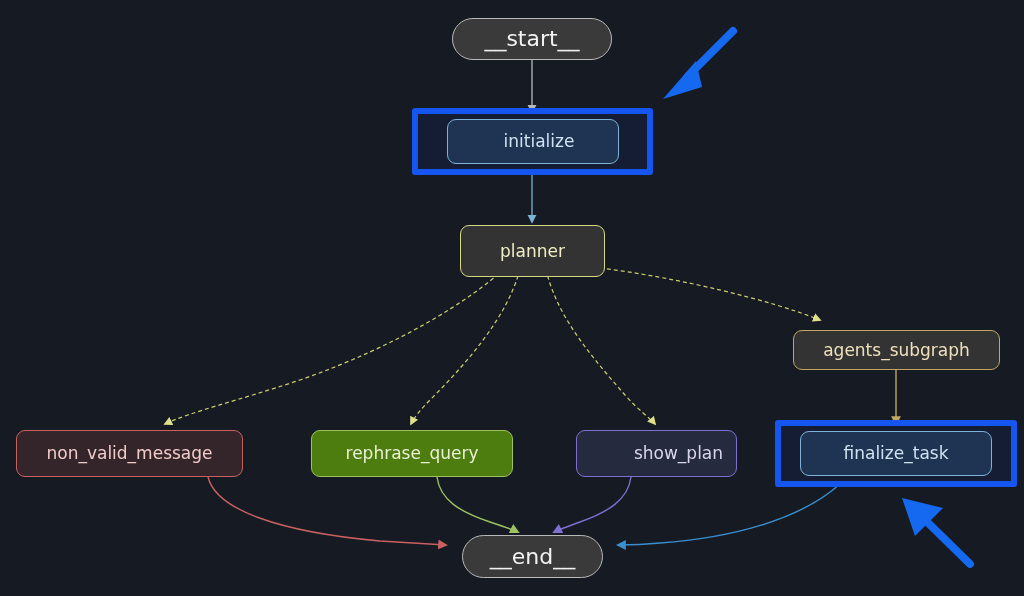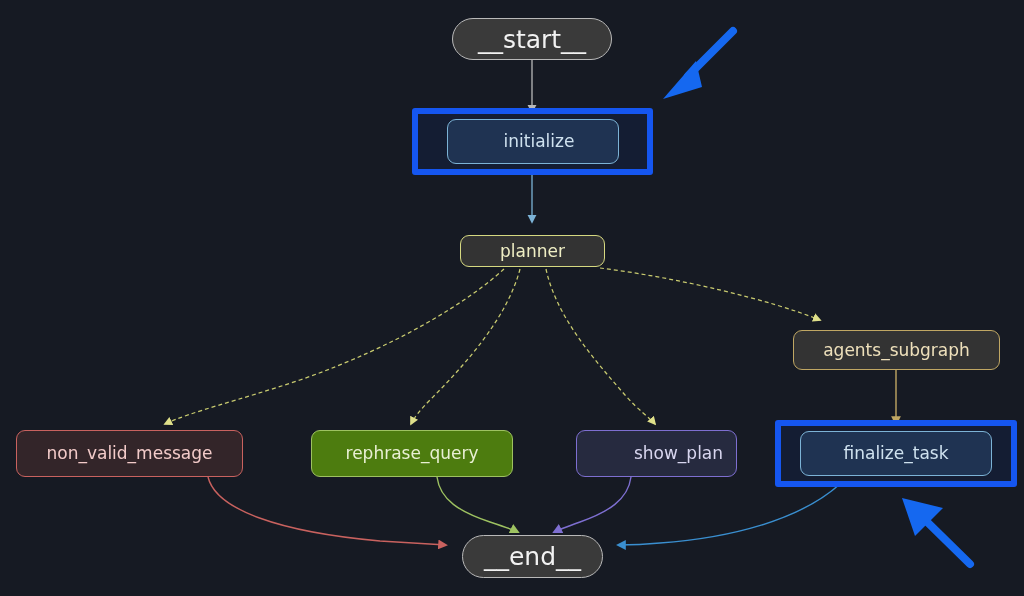--- a/index.html
+++ b/index.html
@@ -36,21 +36,21 @@
   .node-label {
     pointer-events: none;
   }
 
   
   .node.terminal {
     background: #3a3a3a;
     border: 1.4px solid #b9b9b9;
     border-radius: 22px;
     color: #f2f2f2;
-    font-size: 25px;
+    font-size: 22px;
   }
 
   
   .node.rect {
     border-radius: 9px;
     border-width: 1.6px;
     border-style: solid;
     font-size: 17px;
   }
 
@@ -141,21 +141,21 @@
 
   <div class="node terminal" style="left:452px; top:18px; width:160px; height:42px;">
     <span class="node-label">__start__</span>
   </div>
 
   <div class="highlight-box" style="left:412px; top:108px; width:241px; height:67px;"></div>
   <div class="node innerblue" style="left:447px; top:119px; width:172px; height:45px;padding-left:12px;">
     <span class="node-label">initialize</span>
   </div>
 
-  <div class="node rect planner" style="left:460px; top:225px; width:145px; height:32px;margin-top:10px;">
+  <div class="node rect planner" style="left:460px; top:225px; width:145px; height:52px;">
     <span class="node-label">planner</span>
   </div>
 
   <div class="node rect nonvalid" style="left:16px; top:430px; width:227px; height:47px;">
     <span class="node-label">non_valid_message</span>
   </div>
 
   <div class="node rect rephrase" style="left:311px; top:430px; width:202px; height:47px;">
     <span class="node-label">rephrase_query</span>
   </div>

